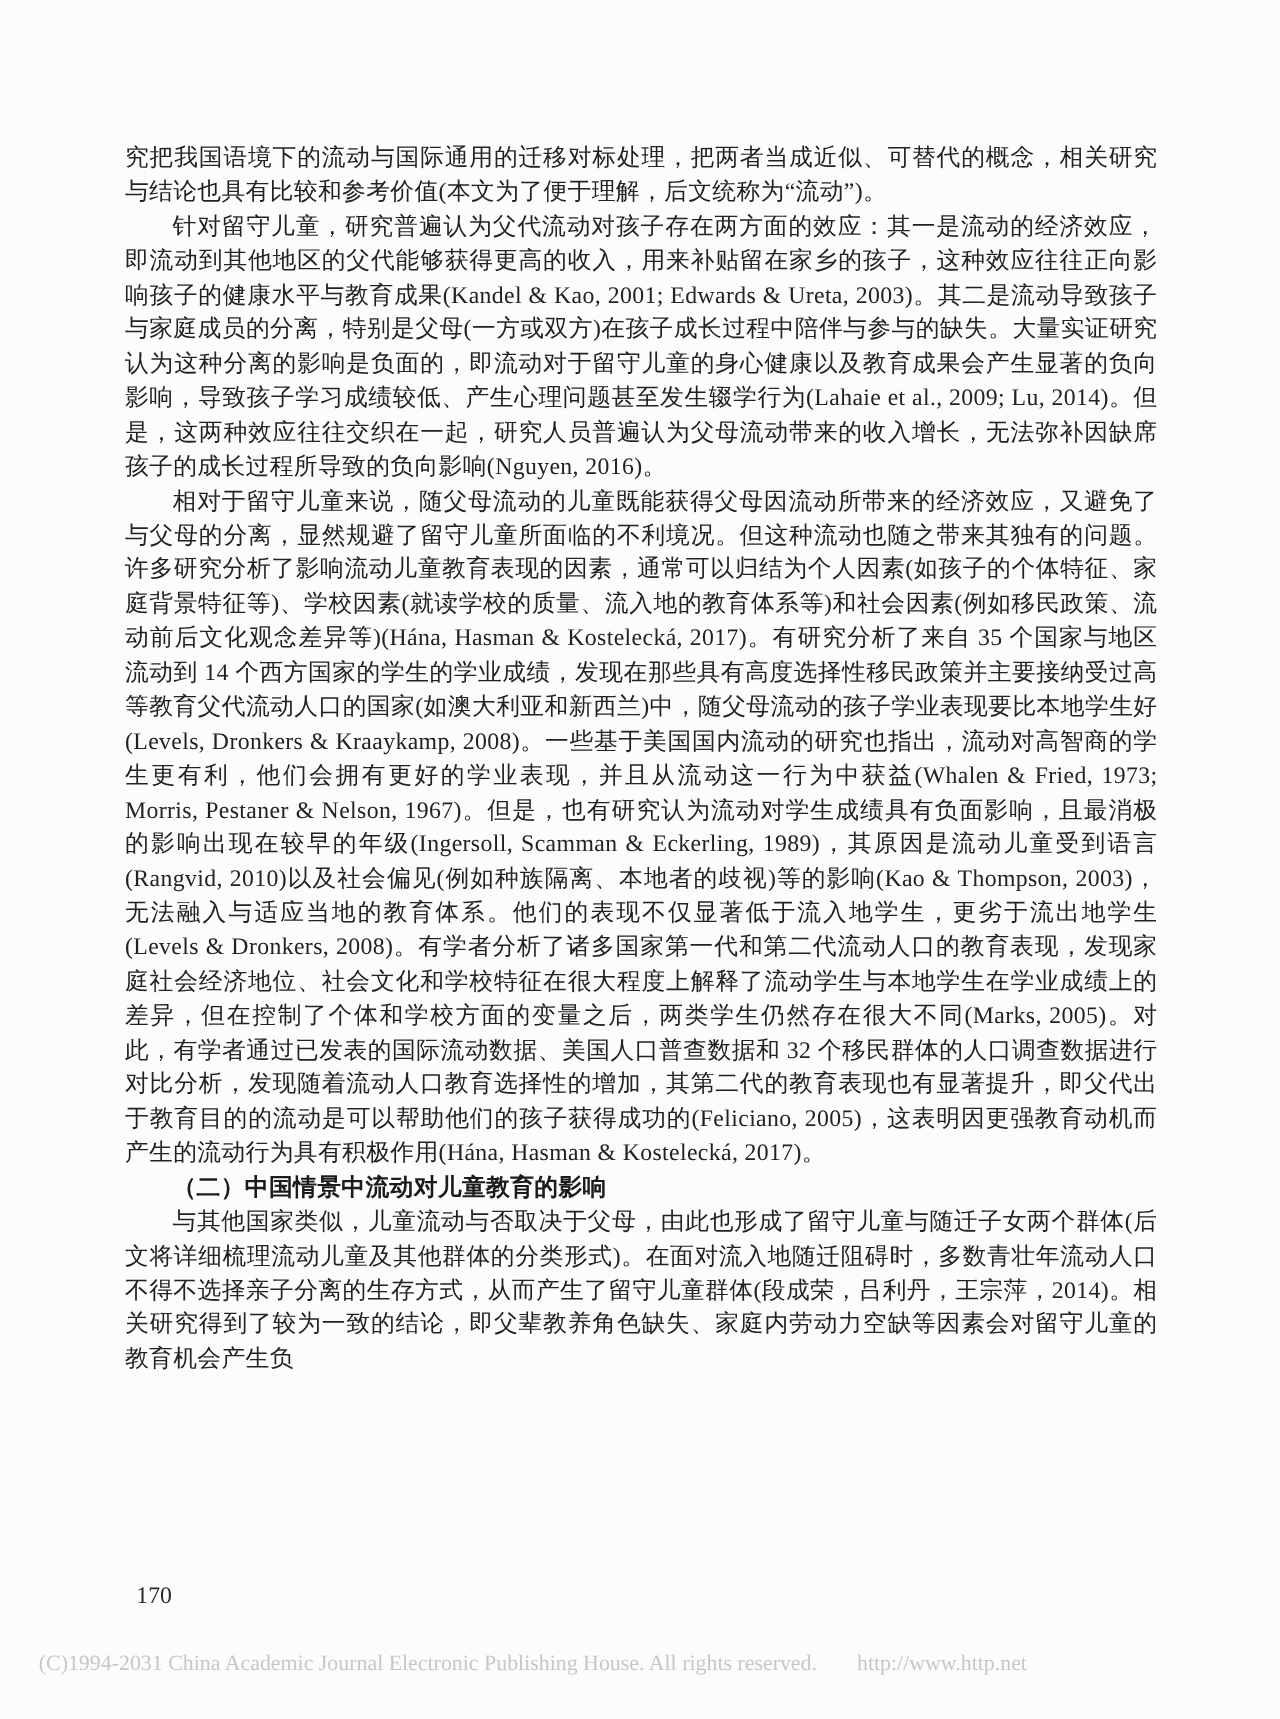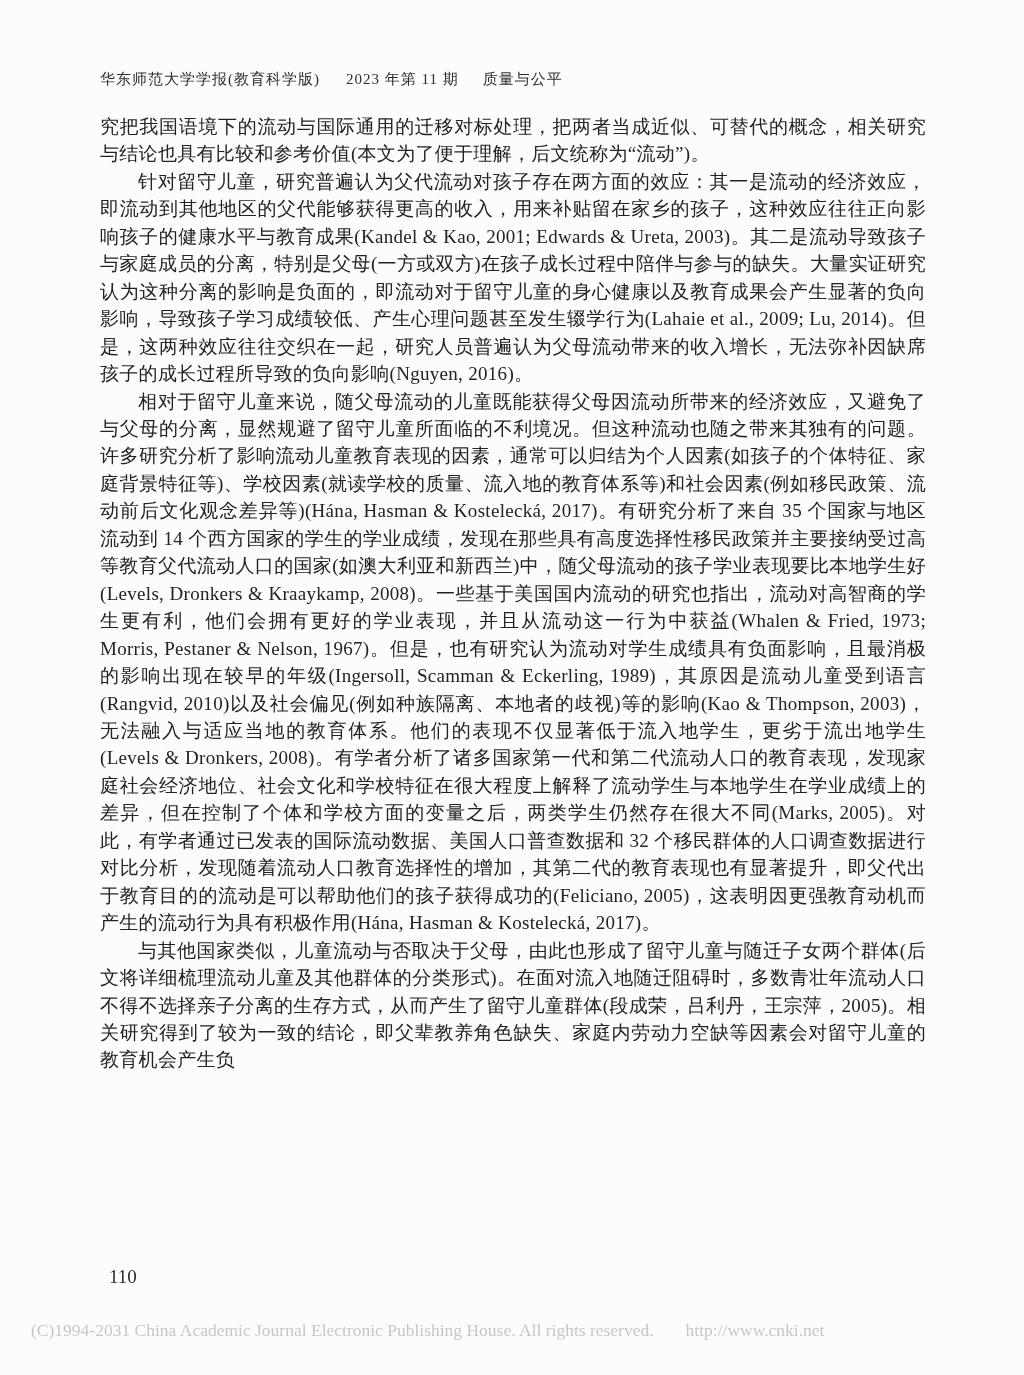--- a/index.html
+++ b/index.html
@@ -59,30 +59,28 @@
     color: #c7c7c7;
     white-space: nowrap;
   }
   .footer .url { margin-left: 32px; }
 </style>
 </head>
 <body>
 
 <div class="page">
 
-  <div class="header">
-    <span class="journal">华东师范大学学报(教育科学版)</span><span class="issue">2023 年第 11 期</span><span class="column">质量与公平</span>
-  </div>
 
   <div class="content">
     <p class="cont">究把我国语境下的流动与国际通用的迁移对标处理，把两者当成近似、可替代的概念，相关研究与结论也具有比较和参考价值(本文为了便于理解，后文统称为“流动”)。</p>
     <p>针对留守儿童，研究普遍认为父代流动对孩子存在两方面的效应：其一是流动的经济效应，即流动到其他地区的父代能够获得更高的收入，用来补贴留在家乡的孩子，这种效应往往正向影响孩子的健康水平与教育成果(Kandel &amp; Kao, 2001; Edwards &amp; Ureta, 2003)。其二是流动导致孩子与家庭成员的分离，特别是父母(一方或双方)在孩子成长过程中陪伴与参与的缺失。大量实证研究认为这种分离的影响是负面的，即流动对于留守儿童的身心健康以及教育成果会产生显著的负向影响，导致孩子学习成绩较低、产生心理问题甚至发生辍学行为(Lahaie et al., 2009; Lu, 2014)。但是，这两种效应往往交织在一起，研究人员普遍认为父母流动带来的收入增长，无法弥补因缺席孩子的成长过程所导致的负向影响(Nguyen, 2016)。</p>
     <p>相对于留守儿童来说，随父母流动的儿童既能获得父母因流动所带来的经济效应，又避免了与父母的分离，显然规避了留守儿童所面临的不利境况。但这种流动也随之带来其独有的问题。许多研究分析了影响流动儿童教育表现的因素，通常可以归结为个人因素(如孩子的个体特征、家庭背景特征等)、学校因素(就读学校的质量、流入地的教育体系等)和社会因素(例如移民政策、流动前后文化观念差异等)(Hána, Hasman &amp; Kostelecká, 2017)。有研究分析了来自 35 个国家与地区流动到 14 个西方国家的学生的学业成绩，发现在那些具有高度选择性移民政策并主要接纳受过高等教育父代流动人口的国家(如澳大利亚和新西兰)中，随父母流动的孩子学业表现要比本地学生好(Levels, Dronkers &amp; Kraaykamp, 2008)。一些基于美国国内流动的研究也指出，流动对高智商的学生更有利，他们会拥有更好的学业表现，并且从流动这一行为中获益(Whalen &amp; Fried, 1973; Morris, Pestaner &amp; Nelson, 1967)。但是，也有研究认为流动对学生成绩具有负面影响，且最消极的影响出现在较早的年级(Ingersoll, Scamman &amp; Eckerling, 1989)，其原因是流动儿童受到语言(Rangvid, 2010)以及社会偏见(例如种族隔离、本地者的歧视)等的影响(Kao &amp; Thompson, 2003)，无法融入与适应当地的教育体系。他们的表现不仅显著低于流入地学生，更劣于流出地学生(Levels &amp; Dronkers, 2008)。有学者分析了诸多国家第一代和第二代流动人口的教育表现，发现家庭社会经济地位、社会文化和学校特征在很大程度上解释了流动学生与本地学生在学业成绩上的差异，但在控制了个体和学校方面的变量之后，两类学生仍然存在很大不同(Marks, 2005)。对此，有学者通过已发表的国际流动数据、美国人口普查数据和 32 个移民群体的人口调查数据进行对比分析，发现随着流动人口教育选择性的增加，其第二代的教育表现也有显著提升，即父代出于教育目的的流动是可以帮助他们的孩子获得成功的(Feliciano, 2005)，这表明因更强教育动机而产生的流动行为具有积极作用(Hána, Hasman &amp; Kostelecká, 2017)。</p>
-    <p>与其他国家类似，儿童流动与否取决于父母，由此也形成了留守儿童与随迁子女两个群体(后文将详细梳理流动儿童及其他群体的分类形式)。在面对流入地随迁阻碍时，多数青壮年流动人口不得不选择亲子分离的生存方式，从而产生了留守儿童群体(段成荣，吕利丹，王宗萍，2005)。相关研究得到了较为一致的结论，即父辈教养角色缺失、家庭内劳动力空缺等因素会对留守儿童的教育机会产生负</p>
+    <p class="heading">（二）中国情景中流动对儿童教育的影响</p>
+    <p>与其他国家类似，儿童流动与否取决于父母，由此也形成了留守儿童与随迁子女两个群体(后文将详细梳理流动儿童及其他群体的分类形式)。在面对流入地随迁阻碍时，多数青壮年流动人口不得不选择亲子分离的生存方式，从而产生了留守儿童群体(段成荣，吕利丹，王宗萍，2014)。相关研究得到了较为一致的结论，即父辈教养角色缺失、家庭内劳动力空缺等因素会对留守儿童的教育机会产生负</p>
   </div>
 
-  <div class="page-number">110</div>
+  <div class="page-number">170</div>
 
   <div class="footer">
-    <span>(C)1994-2031 China Academic Journal Electronic Publishing House. All rights reserved.</span><span class="url">http://www.cnki.net</span>
+    <span>(C)1994-2031 China Academic Journal Electronic Publishing House. All rights reserved.</span><span class="url">http://www.http.net</span>
   </div>
 
 </div>
 
 </body></html>

